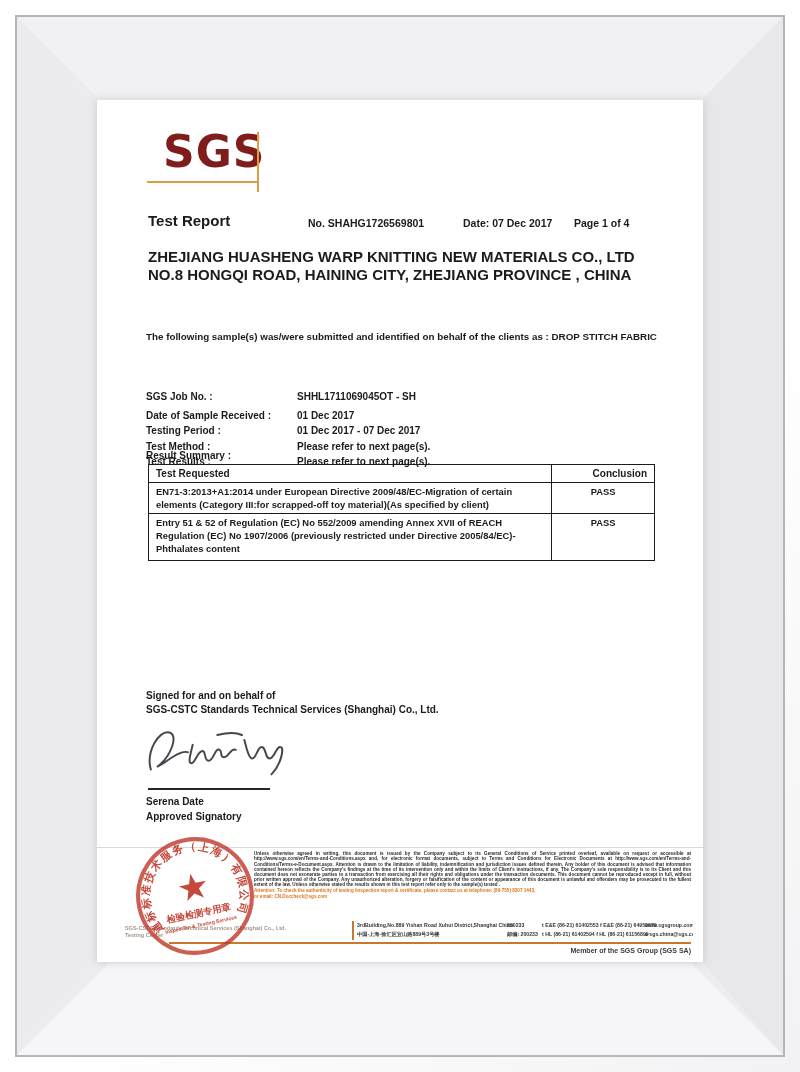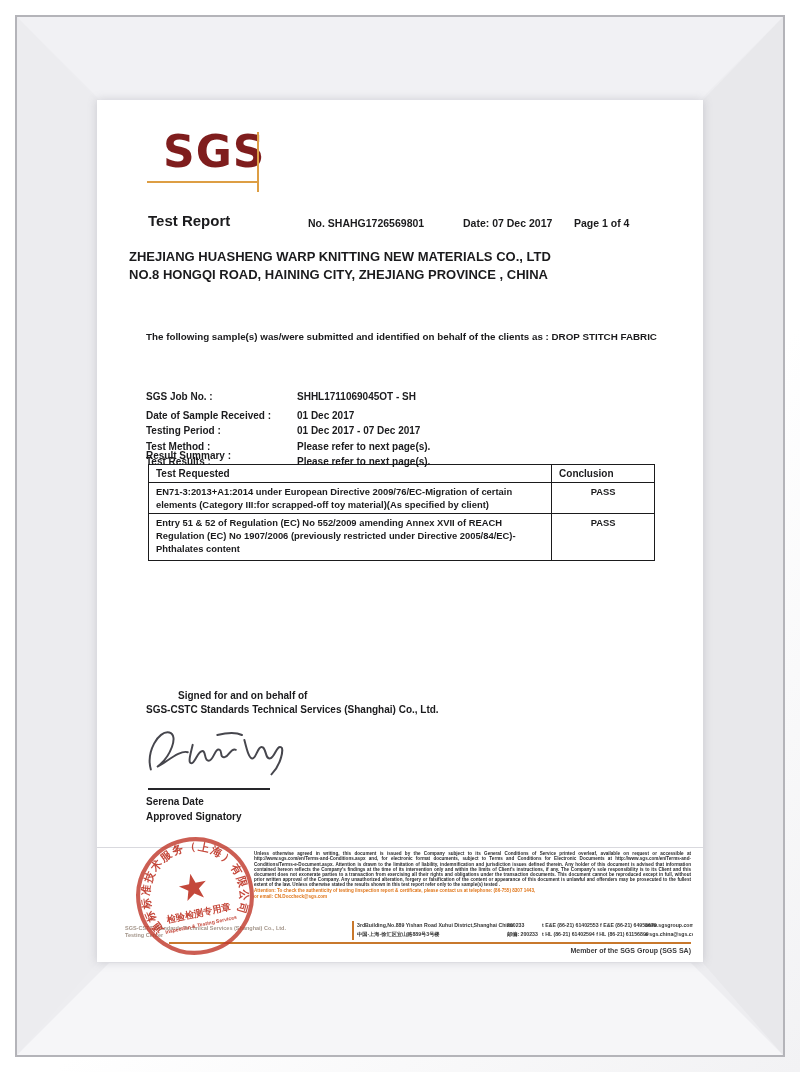--- a/index.html
+++ b/index.html
@@ -31,40 +31,40 @@
                 color:#7f1d1d; letter-spacing:1px; font-family:"DejaVu Sans",sans-serif; }
   .logo-hline { position:absolute; left:50px; top:81px;  width:110px; height:2px; background:#dd9e44; }
   .logo-vline { position:absolute; left:160px; top:32px; width:2px;  height:60px; background:#dd9e44; }
 
   
   .doc-title { left:51px;  top:112px; font-size:15px; }
   .rep-no    { left:211px; top:117px; font-size:10.5px; }
   .rep-date  { left:366px; top:117px; font-size:10.5px; }
   .rep-page  { left:477px; top:117px; font-size:10.5px; }
 
-  .client { left:32px; top:148px; font-size:13px; line-height:17.5px; width:520px; }
+  .client { left:51px; top:148px; font-size:15px; line-height:17.5px; width:520px; }
   .intro  { left:49px; top:231px; font-size:9.8px; width:548px; }
 
   .fields { left:49px; top:249px; width:520px; font-size:10px; }
   .frow { display:flex; height:15.5px; }
   .frow:first-child { margin-bottom:3px;margin-top:42px; }
   .frow .lab { width:151px; }
 
   .result-summary { left:49px; top:350px; font-size:10px; }
 
   table.results { position:absolute; left:51px; top:364px; width:507px;
                   border-collapse:collapse; font-size:9.4px; }
   table.results th, table.results td { border:1.6px solid #1b1b1d; padding:2px 7px; vertical-align:top; line-height:13px; }
   th.c-test { width:404px; text-align:left;  height:14px; font-size:10px; }
-  th.c-conc { width:103px; text-align:left; font-size:10px; }
+  th.c-conc { width:103px; text-align:right; font-size:10px; }
   td.conc { text-align:center; }
   tr.r1 td { height:30px; }
   tr.r2 td { height:47px; }
 
-  .sig-for  { left:49px; top:590px; font-size:10px;margin-left:32px; }
+  .sig-for  { left:49px; top:590px; font-size:10px; }
   .sig-co   { left:49px; top:604px; font-size:10px; }
   .sig-svg  { left:44px; top:620px; }
   .sig-line { left:51px; top:688px; width:122px; height:2px; background:#26262a; }
   .sig-name { left:49px; top:696px; font-size:10px; }
   .sig-role { left:49px; top:711px; font-size:10px; }
 
   .foot-divider { left:0; top:747px; width:606px; height:1px; background:#d9d9de; }
 
   .fineprint { left:157px; top:751px; width:437px; height:70px; overflow:hidden; }
   .fineprint-inner { width:874px; transform:scale(.5); transform-origin:0 0;
@@ -144,21 +144,21 @@
 
     <table class="results">
       <thead>
         <tr>
           <th class="c-test">Test Requested</th>
           <th class="c-conc">Conclusion</th>
         </tr>
       </thead>
       <tbody>
         <tr class="r1">
-          <td>EN71-3:2013+A1:2014 under European Directive 2009/76/EC-Migration of certain elements (Category III:for scrapped-off toy material)(As specified by client)</td>
+          <td>EN71-3:2013+A1:2014 under European Directive 2009/48/EC-Migration of certain elements (Category III:for scrapped-off toy material)(As specified by client)</td>
           <td class="conc">PASS</td>
         </tr>
         <tr class="r2">
           <td>Entry 51 &amp; 52 of Regulation (EC) No 552/2009 amending Annex XVII of REACH Regulation (EC) No 1907/2006 (previously restricted under Directive 2005/84/EC)-Phthalates content</td>
           <td class="conc">PASS</td>
         </tr>
       </tbody>
     </table>
 
     <div class="abs sig-for">Signed for and on behalf of</div>

